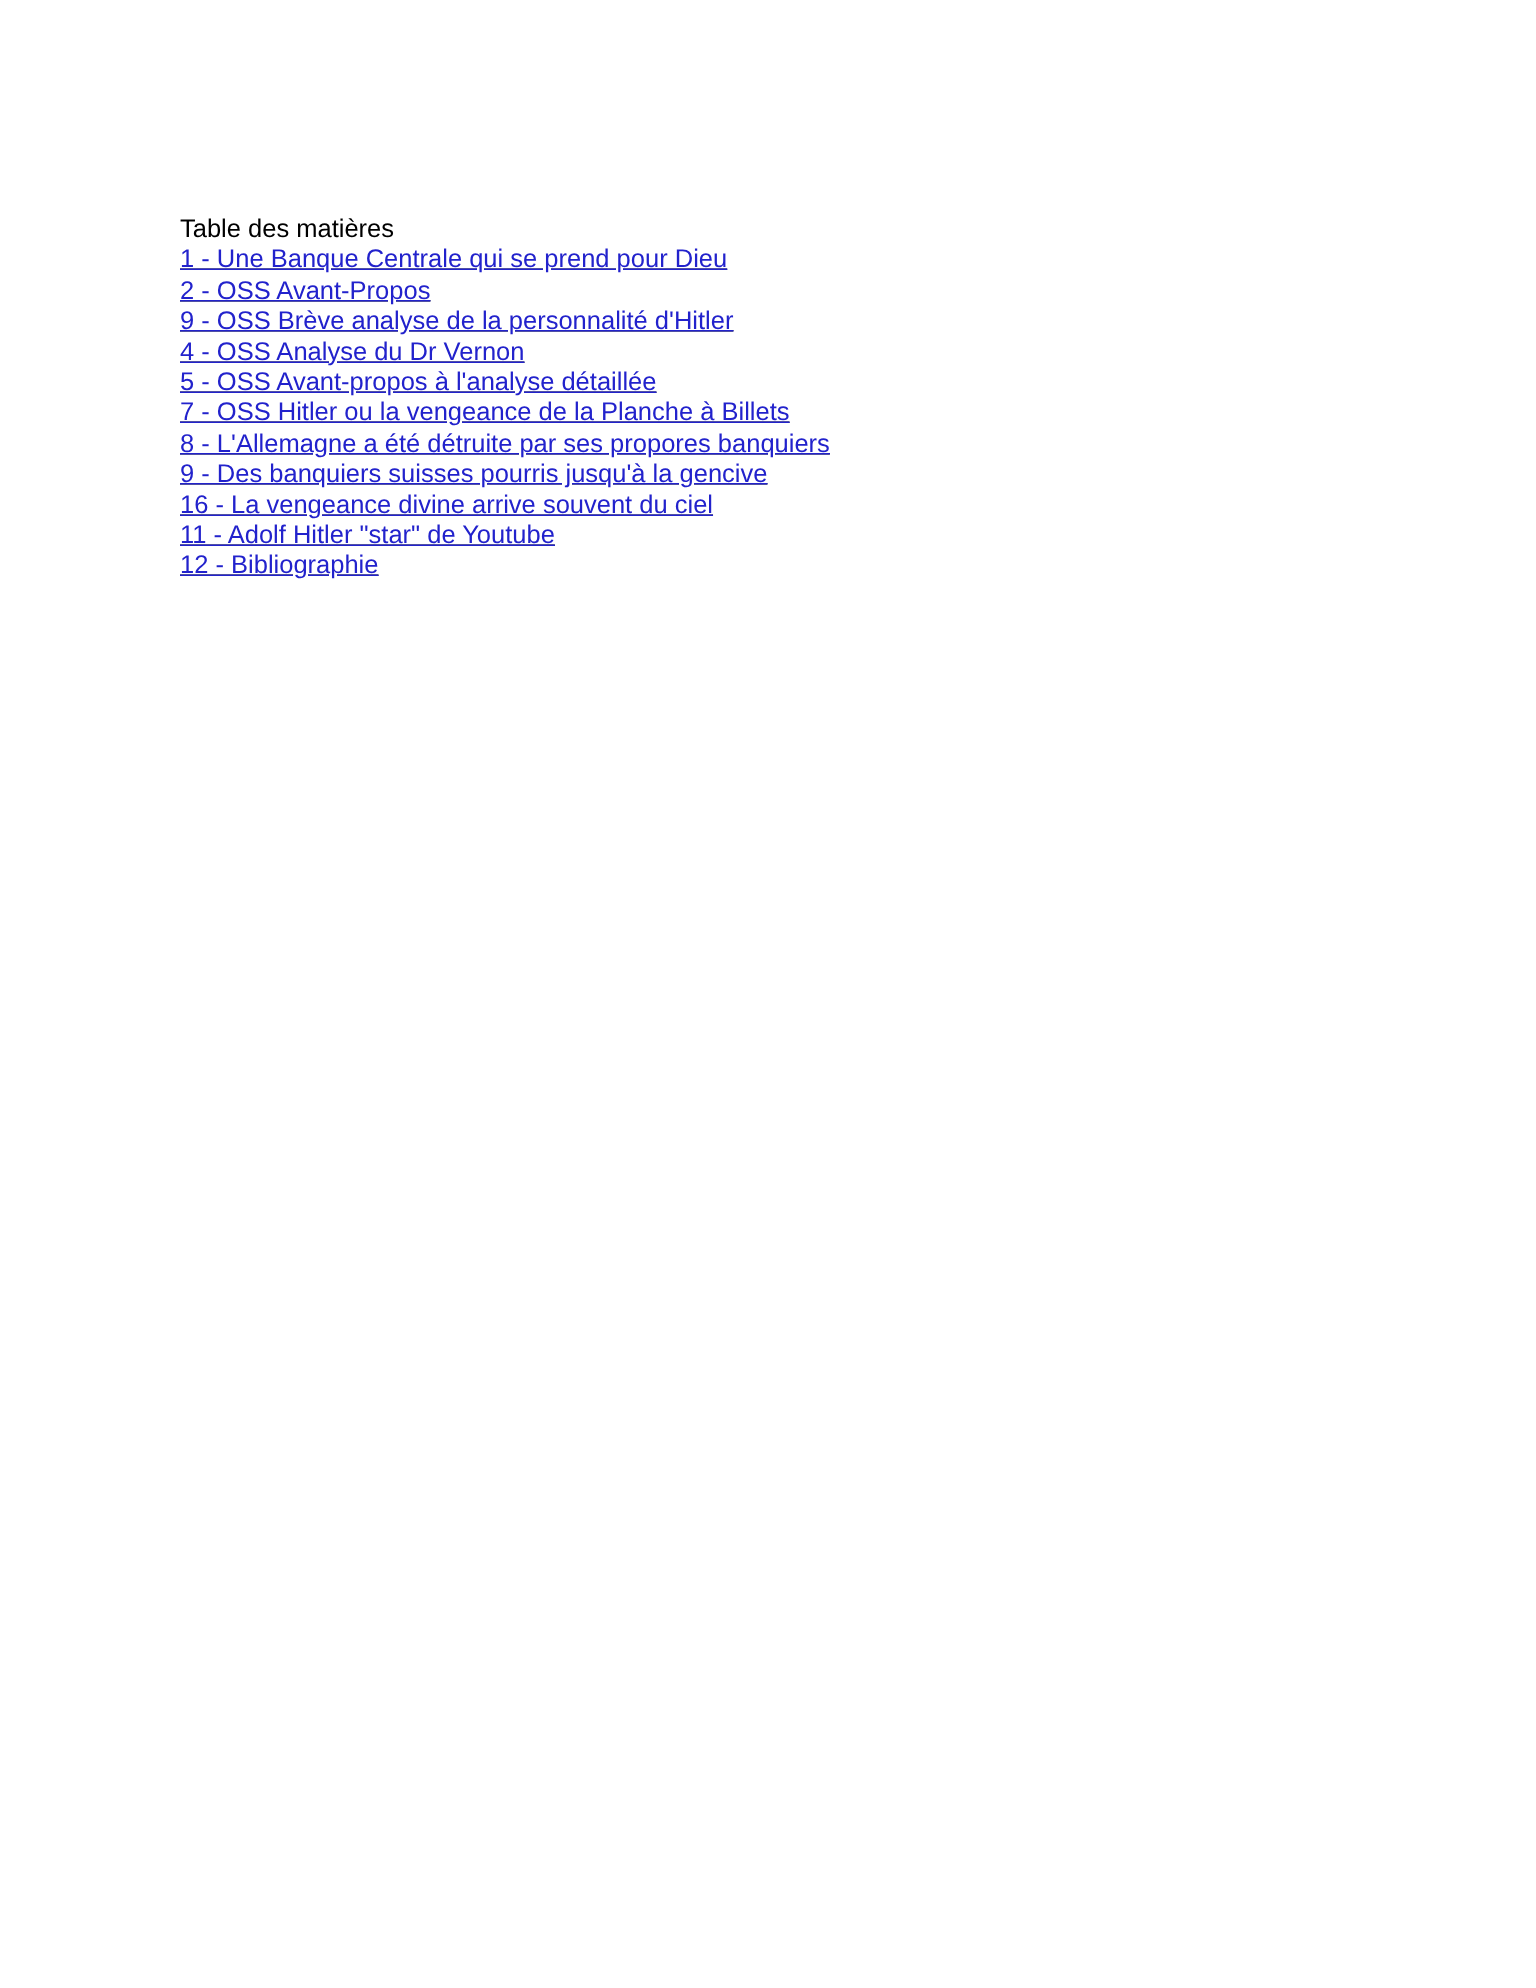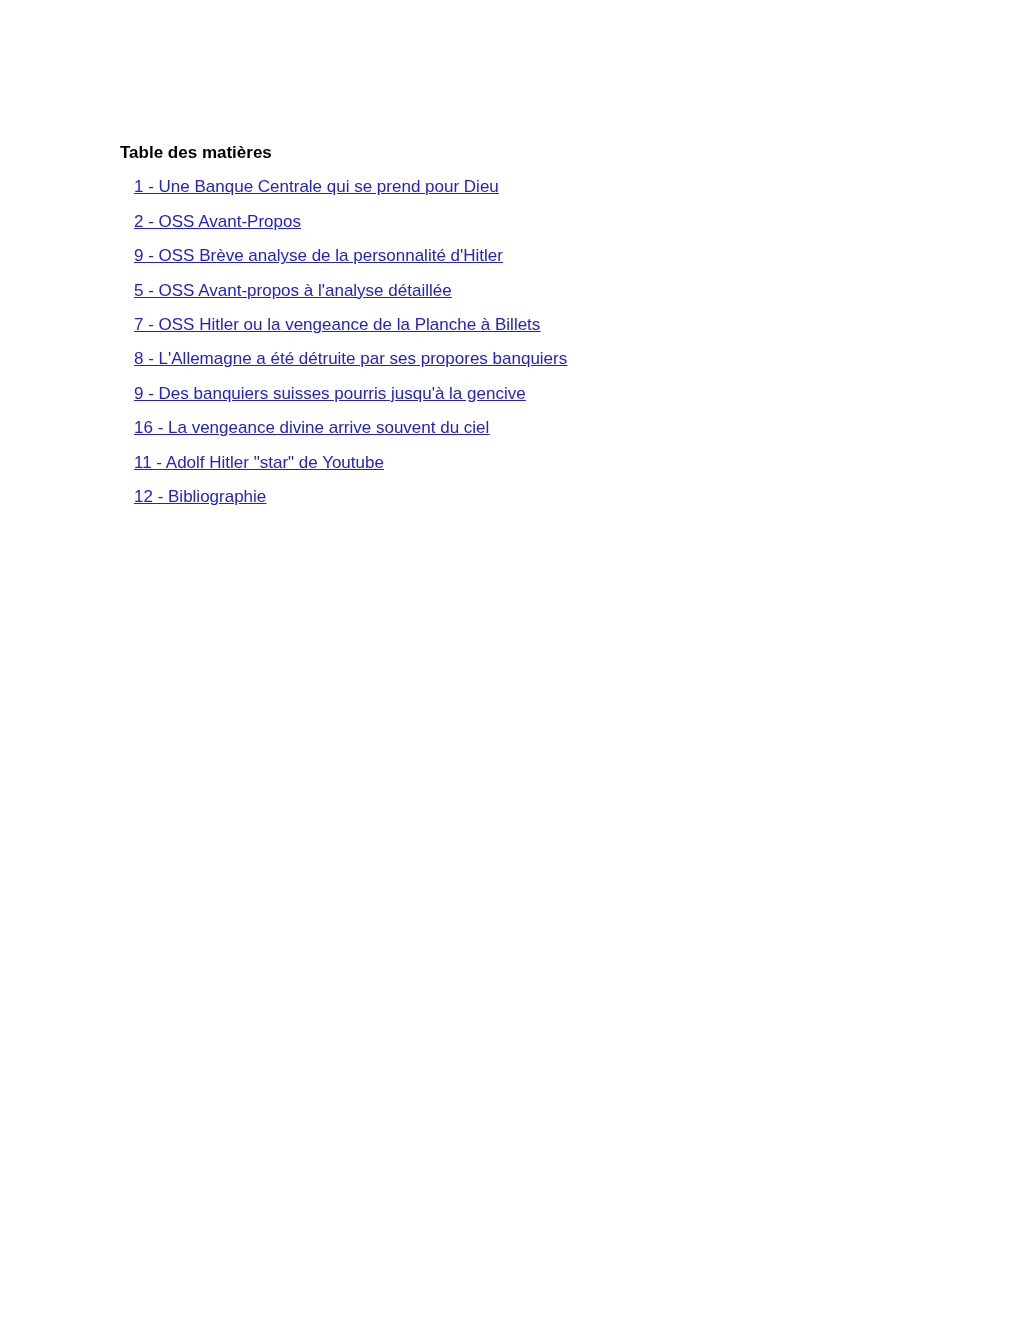--- a/index.html
+++ b/index.html
@@ -15,48 +15,49 @@
   }
   .doc-page {
     position: absolute;
     left: 120px;
     top: 143px;
     font-size: 17px;
     line-height: 20.4px;
     white-space: nowrap;
   }
   .toc-title {
-    font-weight: bold;
+    font-weight: normal;
     color: #000000;
   }
   .toc-list {
     margin: 0;
     padding: 0;
     list-style: none;
   }
   .toc-list li {
-    margin: 14px;
+    margin: 0;
     padding: 0;
     text-decoration: underline;
   }
   a.toc-link {
     color: #2222cc;
     text-decoration: underline;
     cursor: pointer;
   }
 </style>
 </head>
 <body>
 
 <div class="doc-page">
   <div class="toc-title">Table des matières</div>
   <ul class="toc-list">
     <li><a class="toc-link">1 - Une Banque Centrale qui se prend pour Dieu</a></li>
     <li><a class="toc-link">2 - OSS Avant-Propos</a></li>
     <li><a class="toc-link">9 - OSS Brève analyse de la personnalité d'Hitler</a></li>
+    <li><a class="toc-link">4 - OSS Analyse du Dr Vernon</a></li>
     <li><a class="toc-link">5 - OSS Avant-propos à l'analyse détaillée</a></li>
     <li><a class="toc-link">7 - OSS Hitler ou la vengeance de la Planche à Billets</a></li>
     <li><a class="toc-link">8 - L'Allemagne a été détruite par ses propores banquiers</a></li>
     <li><a class="toc-link">9 - Des banquiers suisses pourris jusqu'à la gencive</a></li>
     <li><a class="toc-link">16 - La vengeance divine arrive souvent du ciel</a></li>
     <li><a class="toc-link">11 - Adolf Hitler "star" de Youtube</a></li>
     <li><a class="toc-link">12 - Bibliographie</a></li>
   </ul>
 </div>
 

